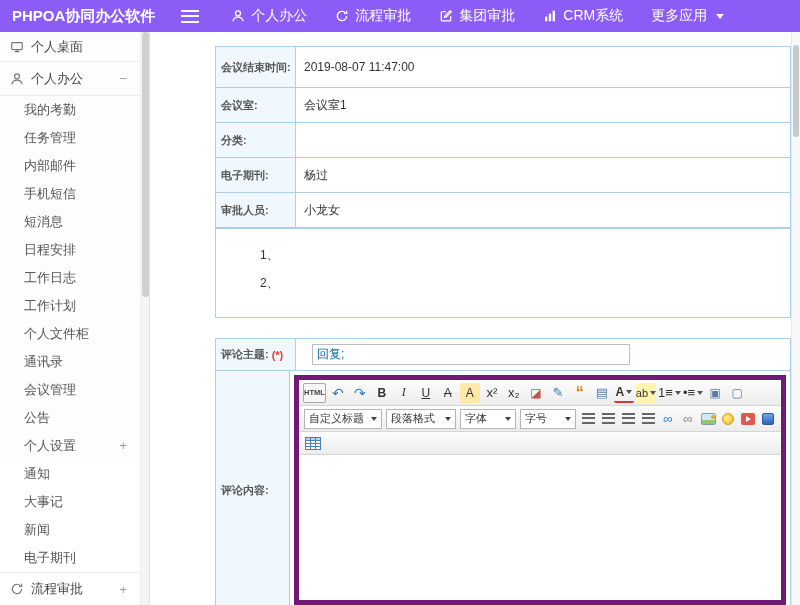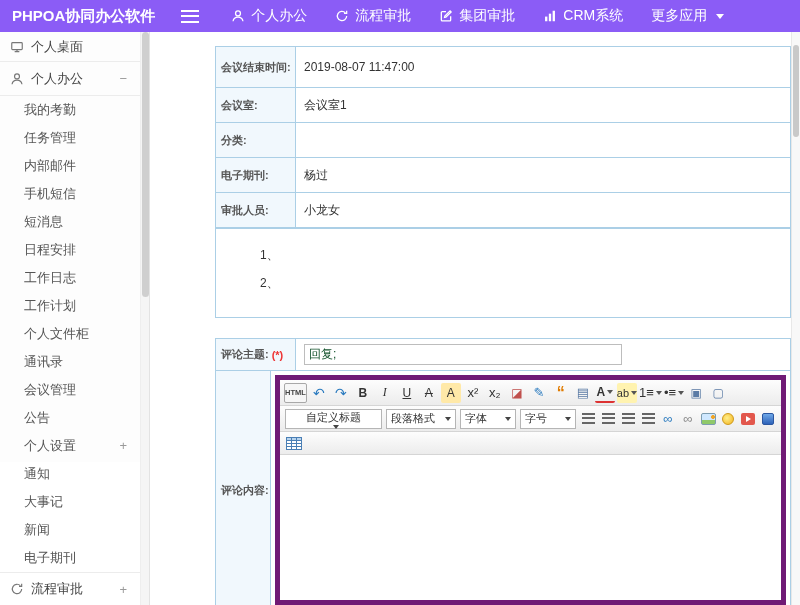--- a/index.html
+++ b/index.html
@@ -55,22 +55,22 @@
   .content-box { position:absolute; left:64px; top:196px; width:576px; height:90px;
                  border:1px solid #abcfe6; padding:12px 0 0 44px; font-size:12px; color:#333; background:#fff; }
   .content-line { line-height:28px; }
 
   .c-table { position:absolute; left:64px; top:306px; width:576px; border:1px solid #abcfe6; background:#fff; }
   .c-row { display:flex; border-bottom:1px solid #abcfe6; }
   .c-row:last-child { border-bottom:none; }
   .subject-row { height:32px; }
   .content-row { height:238px; }
   .req { color:#e33; margin-left:3px; font-weight:bold; }
-  .subject-input { margin-left:0; width:318px; height:21px; border:1px solid #bdbdbd;
-                   font-size:12px; padding:0 4px; color:#14532d; font-family:"Liberation Sans",sans-serif; }
+  .subject-input { margin-left:8px; width:318px; height:21px; border:1px solid #bdbdbd;
+                   font-size:12px; padding:0 4px; color:#0369a1; font-family:"Liberation Sans",sans-serif; }
 
   
   .content-row .value-cell { padding:4px; align-items:stretch; }
   .editor { flex:1; border:5px solid #701a75; display:flex; flex-direction:column; background:#f97316; }
   .tb { display:flex; align-items:center; padding:2px 3px; background:linear-gradient(#fdfdfd,#ececec);
         border-bottom:1px solid #d5d5d5; }
   .tb1 { height:26px; }
   .tb2 { height:26px; }
   .tb3 { height:23px; }
   .tbtn { min-width:20px; height:20px; display:flex; align-items:center; justify-content:center;
@@ -90,21 +90,21 @@
   .tb1 .tbtn:nth-child(16) { background:#fff3b0; font-size:11px; }
   .tb1 .tbtn:nth-child(19), .tb1 .tbtn:nth-child(20) { color:#5b7ba5; font-size:12px; }
   .tb1 .tbtn:nth-child(15)::after, .tb1 .tbtn:nth-child(16)::after,
   .tb1 .tbtn:nth-child(17)::after, .tb1 .tbtn:nth-child(18)::after {
       content:""; margin-left:2px; border-left:3px solid rgba(0,0,0,0);
       border-right:3px solid rgba(0,0,0,0); border-top:4px solid #555; }
 
   .dd { display:flex; align-items:center; justify-content:space-between; height:20px;
         border:1px solid #b5b5b5; background:#fff; font-size:11px; color:#333;
         padding:0 4px; margin:0 2px; cursor:pointer; white-space:nowrap; }
-  .tb2 div.dd:nth-of-type(1) { width:97px;flex-direction:column; }
+  .tb2 div.dd:nth-of-type(1) { width:78px; }
   .tb2 div.dd:nth-of-type(2) { width:70px; }
   .tb2 div.dd:nth-of-type(3) { width:56px; }
   .tb2 div.dd:nth-of-type(4) { width:56px; }
   .dd-caret { width:0; height:0; border-left:3px solid rgba(0,0,0,0); border-right:3px solid rgba(0,0,0,0);
               border-top:4px solid #444; margin-left:4px; }
   .tb2 .tbtn { margin:0; }
   .bars { display:block; width:13px; height:11px;
           background:repeating-linear-gradient(to bottom,#666 0 2px,rgba(0,0,0,0) 2px 4.5px); }
   .link-g { color:#2b7bbf; font-size:13px; }
   .unlink-g { color:#888; font-size:13px; }

